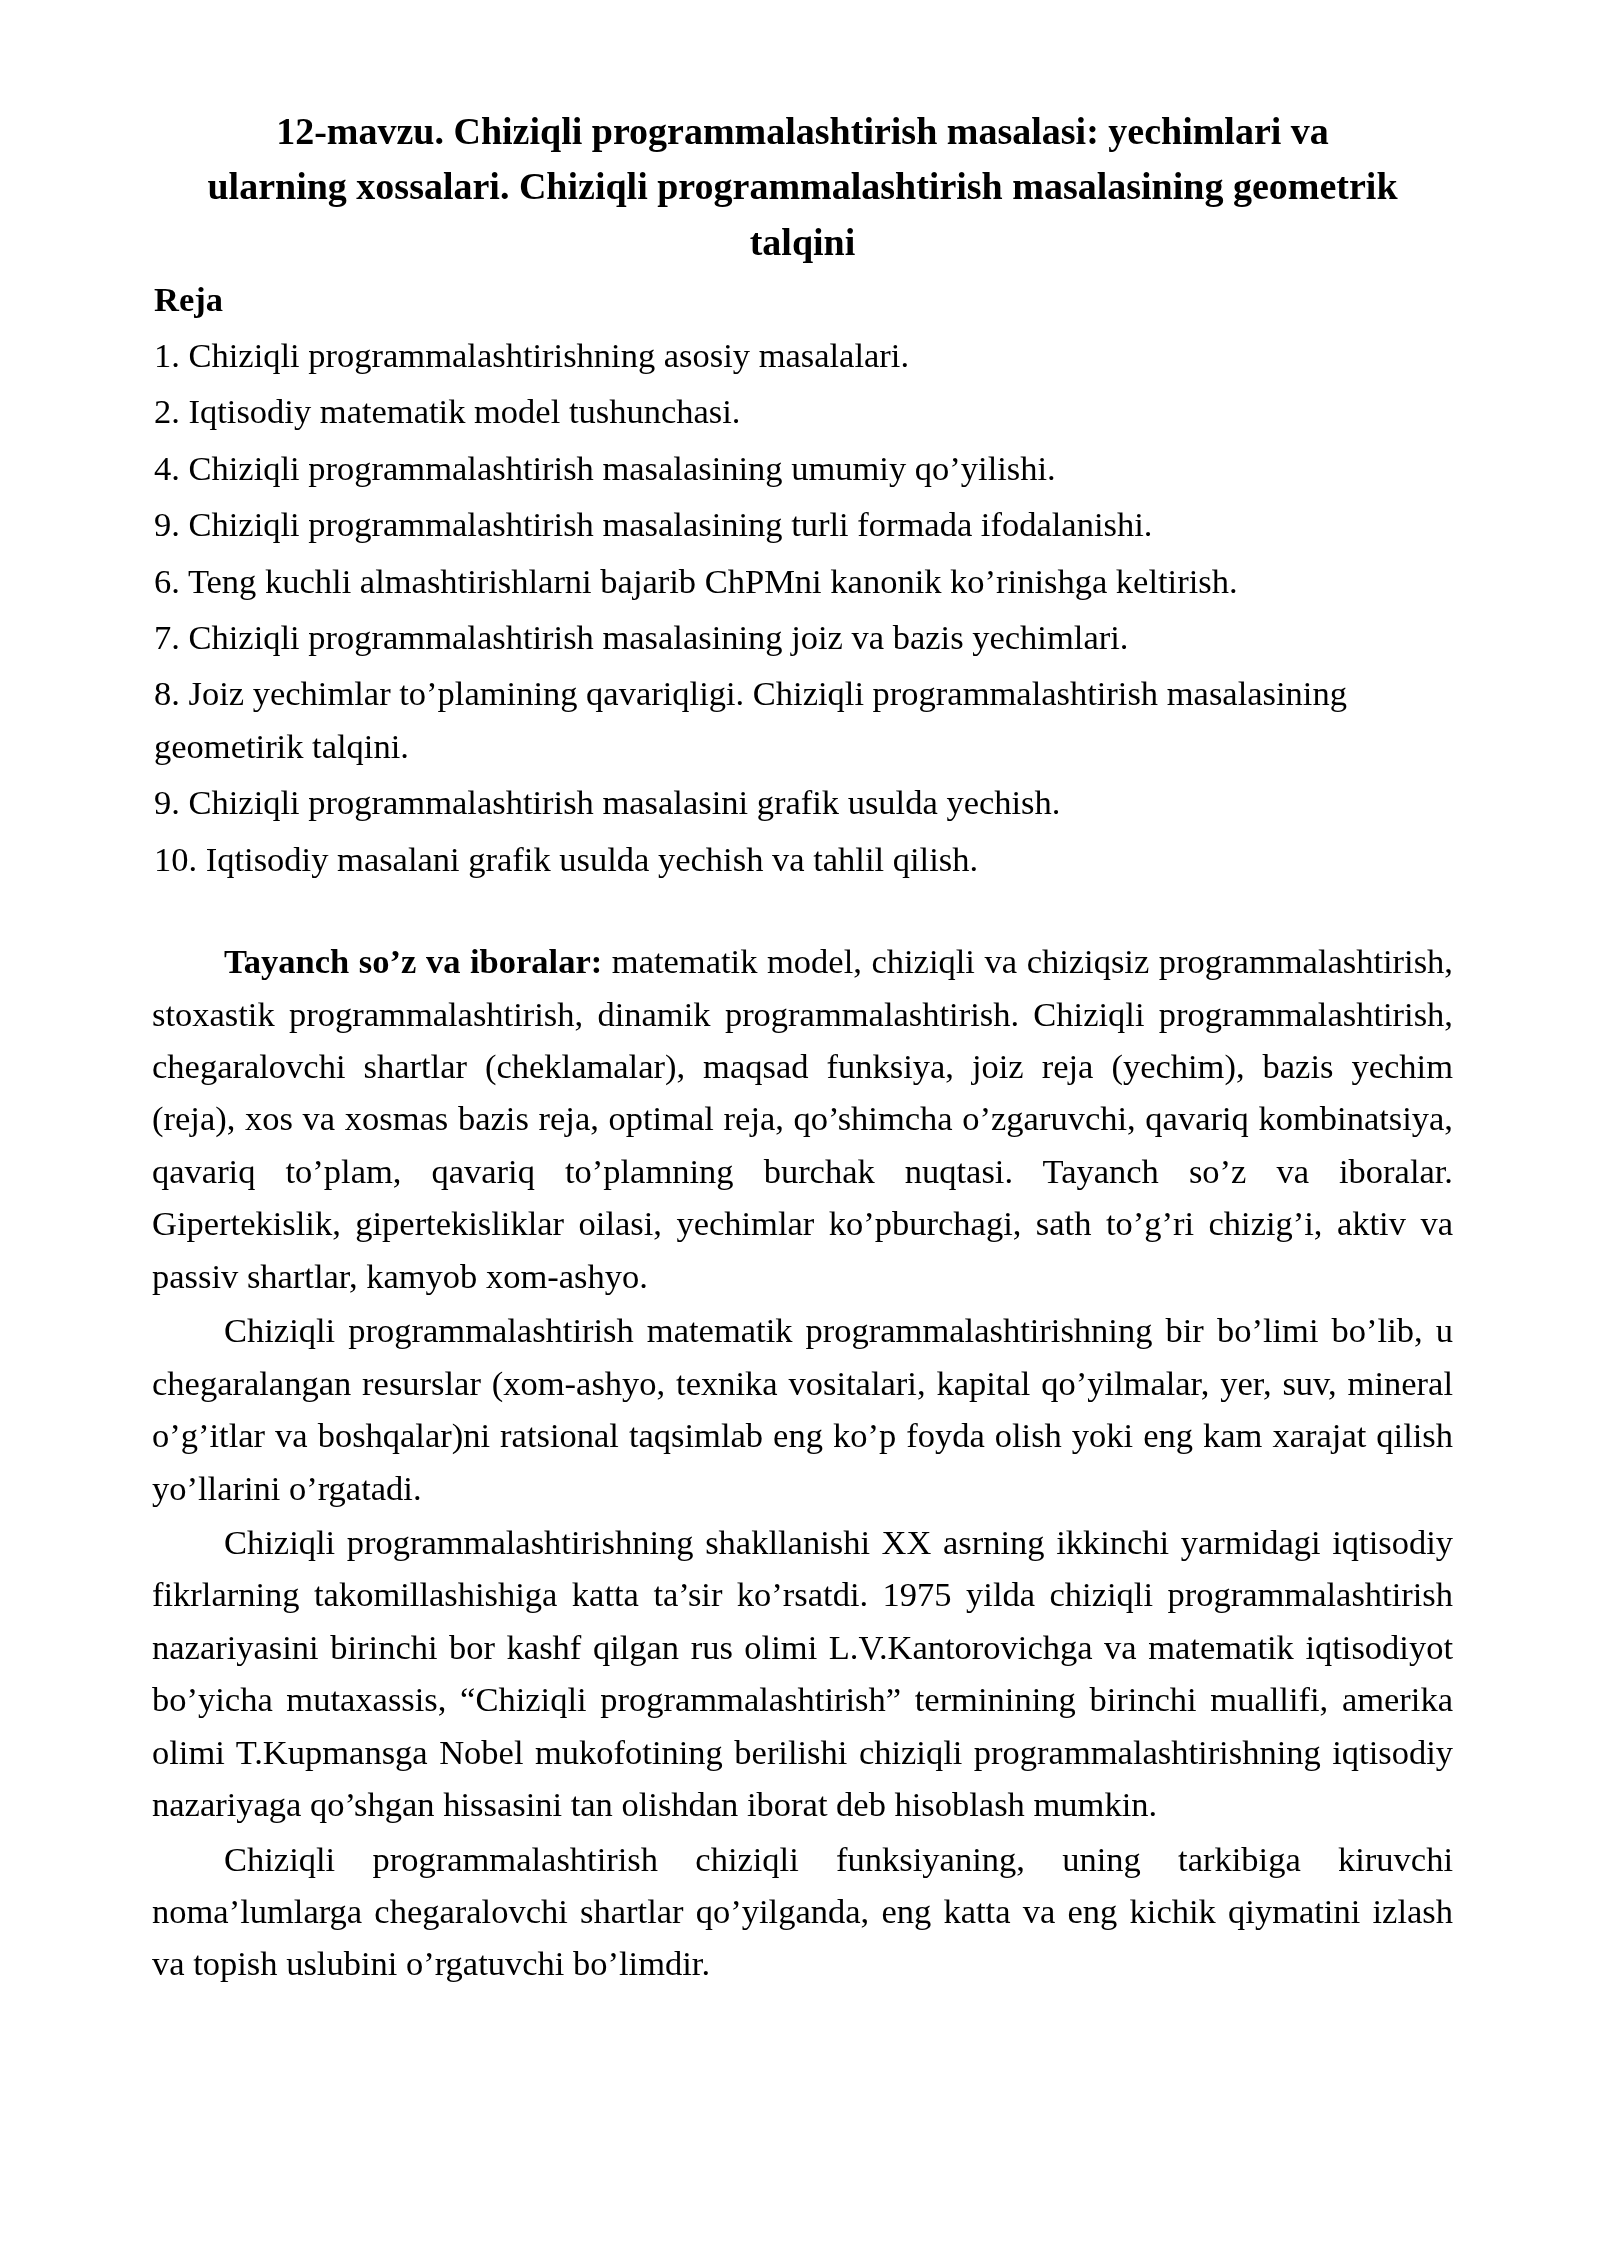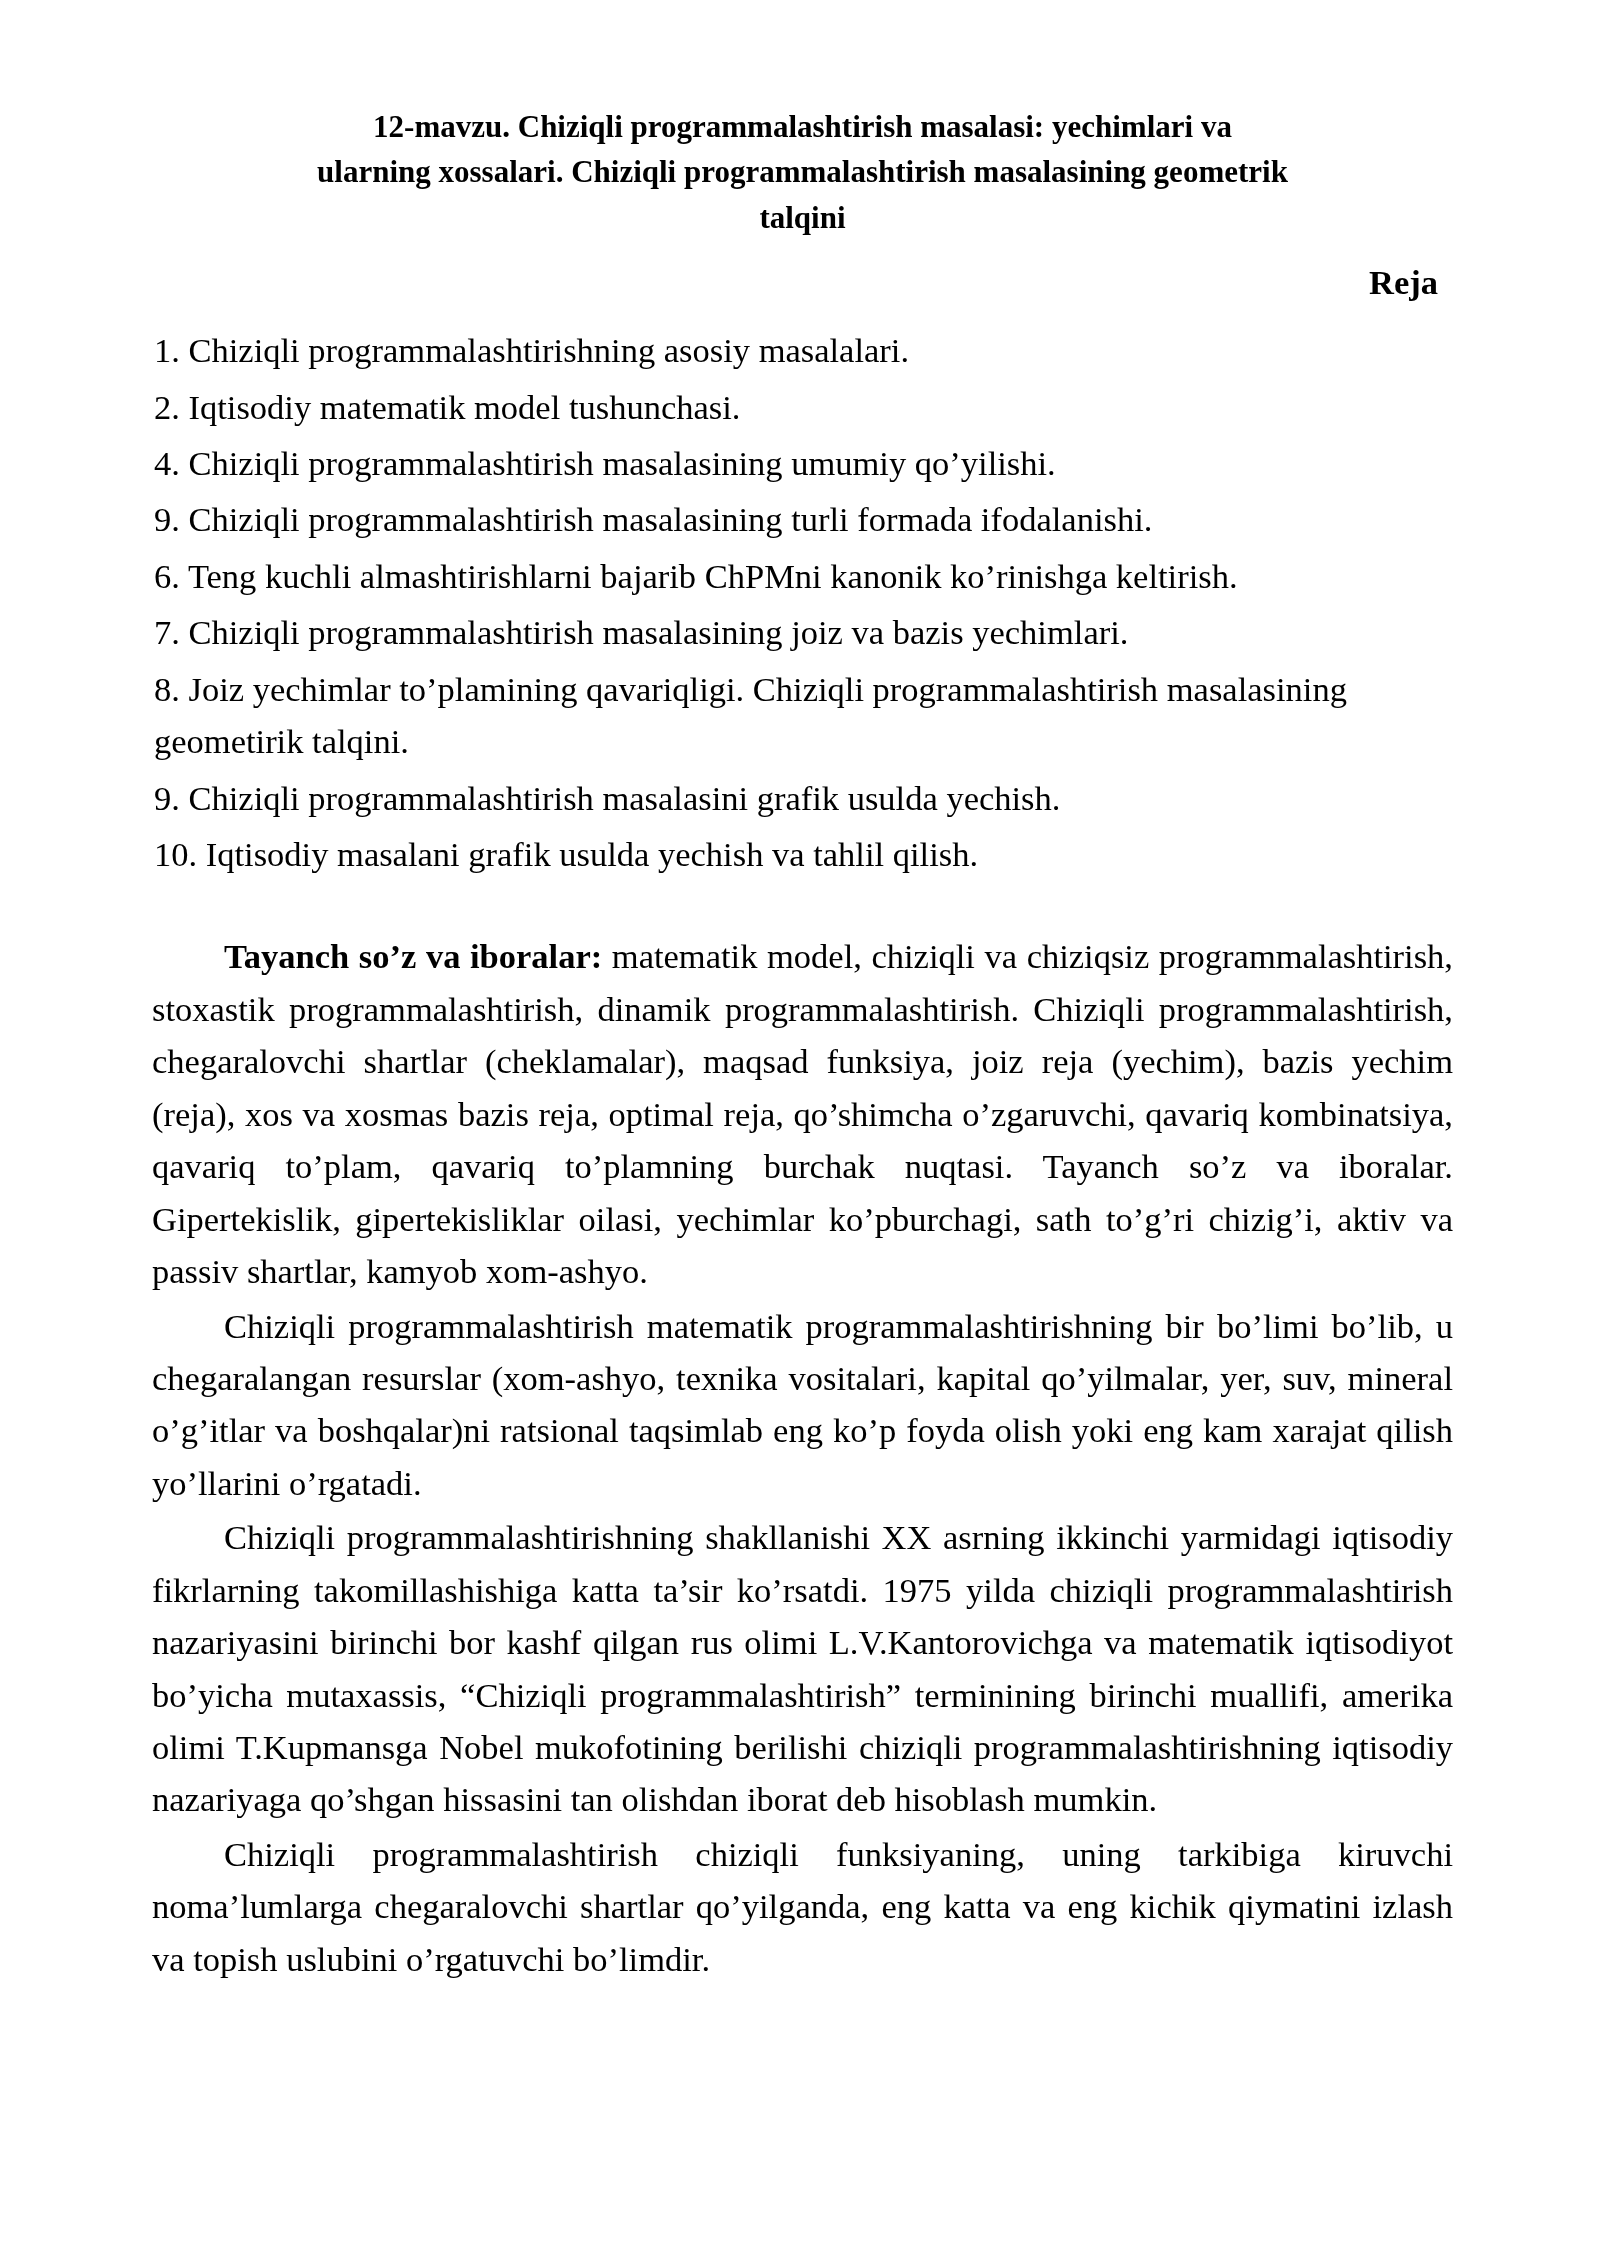--- a/index.html
+++ b/index.html
@@ -24,31 +24,31 @@
   .doc-body {
     width: 1305px;
     font-size: 34.5px;
     line-height: 1.52;
   }
 
   
   .title {
     font-weight: bold;
     text-align: center;
-    font-size: 31px;
+    font-size: 38px;
     line-height: 1.46;
     margin: 0;
     padding: 0 18px;
   }
   .subtitle-reja {
     font-weight: bold;
-    text-align: right;
+    text-align: left;
     font-size: 34.5px;
     line-height: 1.46;
-    margin: 17px;
+    margin: 4px;
   }
 
   
   .plan-list {
     list-style: none;
     margin: 0;
     padding: 0;
   }
   .plan-list li {
     text-align: left;

